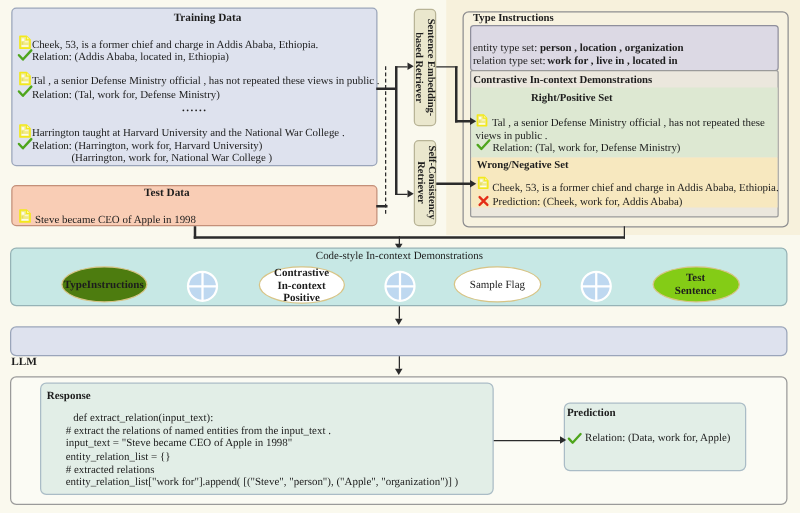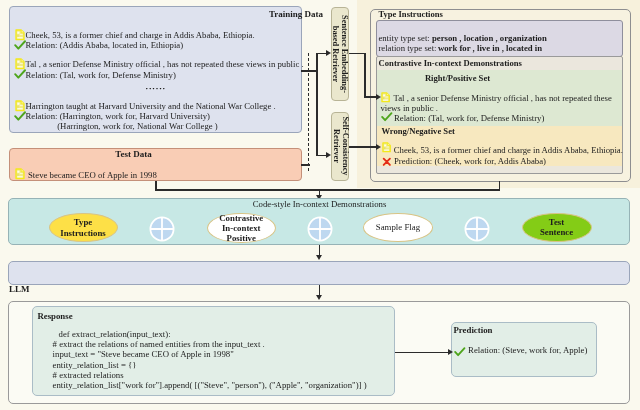--- a/index.html
+++ b/index.html
@@ -11,21 +11,21 @@
   .ln{position:absolute;white-space:nowrap;font-size:8.72px;line-height:9.6px;}
   .ico{display:inline-block;}
   svg{display:block;overflow:visible;}
   .vtext{position:absolute;font-weight:bold;font-size:8.4px;line-height:9.4px;
          text-align:center;display:flex;align-items:center;justify-content:center;}
 </style>
 </head>
 <body>
 
 <div class="box" style="left:8.6px;top:6.2px;width:293.6px;height:127.3px;background:#dee2ee;border:1px solid #9aa5ba;border-radius:4px;"></div>
-<div class="abs ttl" style="left:9px;top:9.0px;width:314px;text-align:right;">Training Data</div>
+<div class="abs ttl" style="left:9px;top:9.0px;width:314px;">Training Data</div>
 <div class="abs" style="left:14.8px;top:26.4px;"><span class="ico" style="width:10.0px;height:11.5px;"><svg viewBox="0 0 20 23" width="10.0" height="11.5">
         <path d="M2.0 2.0 H12.3 L18.0 7.7 V21.0 H2.0 Z" fill="#f0ea88" stroke="#f3e91b" stroke-width="2.7" stroke-linejoin="round"></path>
         <path d="M12.3 2.0 L12.3 7.7 L18.0 7.7" fill="#fcf89d" stroke="#f3e91b" stroke-width="1.7" stroke-linejoin="round"></path>
         <rect x="4.6" y="5.4" width="4.4" height="4.2" fill="#fdfde8"></rect>
         <rect x="4.6" y="16.3" width="10.8" height="2.6" fill="#fdfde8"></rect>
         <rect x="9.5" y="9.8" width="5.9" height="2.1" fill="#fbf7cf"></rect>
         <rect x="4.6" y="11.4" width="2.6" height="4.2" fill="#e6dd64"></rect>
       </svg></span></div>
 <div class="ln" style="left:25.5px;top:31.2px;">Cheek, 53, is a former chief and charge in Addis Ababa, Ethiopia.</div>
 <div class="abs" style="left:13.5px;top:35.5px;"><span class="ico" style="width:12.2px;height:10.0px;"><svg viewBox="0 0 20 16" width="12.2" height="10.0">
@@ -141,21 +141,21 @@
 <div class="abs" style="left:349px;top:146.0px;width:28px;height:1.5px;background:#2b2b2b;"></div>
 <div class="abs" style="left:376.4px;top:143.5px;width:0;height:0;border-top:3.1px solid transparent;border-bottom:3.1px solid transparent;border-left:5px solid #2b2b2b;"></div>
 
 <div class="abs" style="left:155px;top:181px;width:1.5px;height:9.6px;background:#2b2b2b;"></div>
 <div class="abs" style="left:155px;top:189.2px;width:345px;height:1.6px;background:#2b2b2b;"></div>
 <div class="abs" style="left:498.5px;top:181px;width:1.5px;height:9.6px;background:#2b2b2b;"></div>
 <div class="abs" style="left:318.8px;top:189.2px;width:1.5px;height:6.5px;background:#2b2b2b;"></div>
 <div class="abs" style="left:316.4px;top:194.8px;width:0;height:0;border-left:3.1px solid transparent;border-right:3.1px solid transparent;border-top:5px solid #2b2b2b;"></div>
 <div class="box" style="left:8.4px;top:197.6px;width:621.6px;height:47.4px;background:#c7e8e5;border:1px solid #96b3b6;border-radius:5px;"></div>
 <div class="abs" style="left:9px;top:199.0px;width:621px;text-align:center;font-weight:normal;font-size:8.75px;">Code-style In-context Demonstrations</div>
-<div class="abs" style="left:48.5px;top:213.0px;width:69.0px;height:29.0px;border-radius:50%;background:#fde047;border:1px solid #d8c486;display:flex;flex-direction:column;align-items:center;justify-content:center;font-weight:bold;font-size:8.8px;line-height:10.2px;">
+<div class="abs" style="left:48.5px;top:213.0px;width:69.0px;height:29.0px;border-radius:50%;background:#4d7c0f;border:1px solid #d8c486;display:flex;flex-direction:row;align-items:center;justify-content:center;font-weight:bold;font-size:8.8px;line-height:10.2px;">
     <span>Type</span>
     <span>Instructions</span>
   </div>
 <div class="abs" style="left:149.0px;top:215.5px;width:26.0px;height:26.0px;">
     <svg viewBox="0 0 26 26" width="26.0" height="26.0">
       <circle cx="13" cy="13" r="11.6" fill="#bed8f0" stroke="#ffffff" stroke-width="1.8"></circle>
       <path d="M13 1.8 V24.2 M1.8 13 H24.2" stroke="#ffffff" stroke-width="1.8" fill="none"></path>
     </svg>
   </div>
 <div class="abs" style="left:206.8px;top:212.7px;width:68.9px;height:30.6px;border-radius:50%;background:#ffffff;border:1px solid #d8c486;display:flex;flex-direction:column;align-items:center;justify-content:center;font-weight:bold;font-size:8.8px;line-height:10.2px;">
@@ -195,15 +195,15 @@
 <div class="ln" style="left:52.6px;top:340.1px;font-size:8.75px;"># extract the relations of named entities from the input_text .</div>
 <div class="ln" style="left:52.6px;top:350.4px;font-size:8.75px;">input_text = "Steve became CEO of Apple in 1998"</div>
 <div class="ln" style="left:52.6px;top:360.7px;font-size:8.75px;">entity_relation_list = {}</div>
 <div class="ln" style="left:52.6px;top:371.0px;font-size:8.75px;"># extracted relations</div>
 <div class="ln" style="left:52.6px;top:381.3px;font-size:8.75px;">entity_relation_list["work for"].append( [("Steve", "person"),  ("Apple", "organization")] )</div>
 <div class="box" style="left:450.7px;top:322.1px;width:146px;height:55.4px;background:#e2eee7;border:1px solid #aabcc6;border-radius:5px;"></div>
 <div class="abs" style="left:453.5px;top:325.0px;font-weight:bold;font-size:8.8px;">Prediction</div>
 <div class="abs" style="left:454.4px;top:342.4px;"><span class="ico" style="width:11.6px;height:9.5px;"><svg viewBox="0 0 20 16" width="11.6" height="9.5">
         <path d="M1.9 8.3 L7.1 13.9 L18.1 1.9" fill="none" stroke="#4ea51c" stroke-width="3.2" stroke-linecap="round" stroke-linejoin="round"></path>
       </svg></span></div>
-<div class="ln" style="left:468.1px;top:346.3px;font-size:8.75px;">Relation: (Steve, work for, Apple)</div>
+<div class="ln" style="left:468.1px;top:346.3px;font-size:8.75px;">Relation: (Data, work for, Apple)</div>
 <div class="abs" style="left:394.6px;top:351.5px;width:54px;height:1.5px;background:#2b2b2b;"></div>
 <div class="abs" style="left:447.6px;top:349.1px;width:0;height:0;border-top:3.1px solid transparent;border-bottom:3.1px solid transparent;border-left:5px solid #2b2b2b;"></div>
 
 </body></html>

